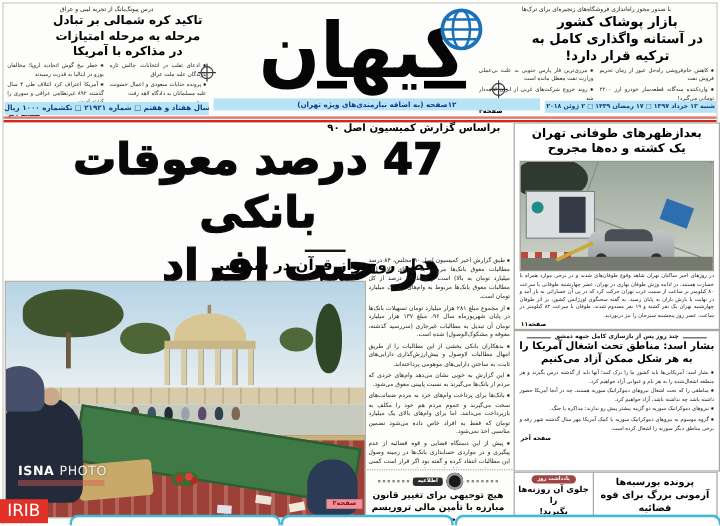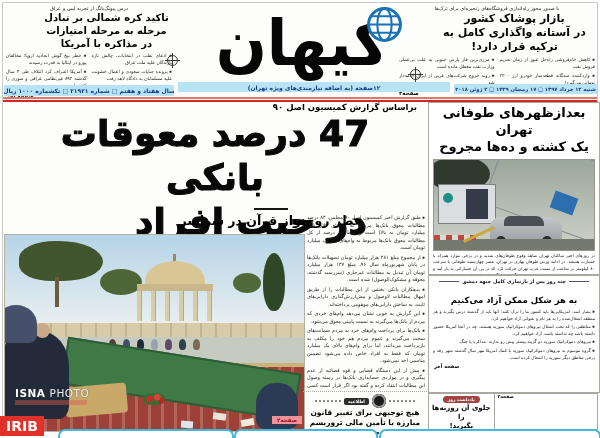--- a/index.html
+++ b/index.html
@@ -14,21 +14,21 @@
   .mh-kicker{font-size:5px;color:#222;text-align:center;}
   .mh-head{font-size:10px;font-weight:bold;line-height:1.28;text-align:center;color:#000;margin-top:1px;margin-left:35px;}
   .mh-head.big{font-size:11px;}
   .mh-bullets{display:flex;direction:rtl;gap:5px;margin-top:3px;font-size:4.6px;line-height:1.5;
               color:#222;text-align:justify;}
   .mh-bullets>div{flex:1;}
   .bul{margin-bottom:2px;}
   .bul::before{content:"✱ ";font-size:3.5px;color:#111;}
   .mh-pref{font-size:5.5px;font-weight:bold;text-align:left;margin-top:1px;color:#000;}
 
-  .logo{position:absolute;left:202px;top:2px;width:194px;height:76px;text-align:center;}
+  .logo{position:absolute;left:202px;top:2px;width:194px;height:76px;text-align:center;text-decoration:underline;}
   .logo-text{font-size:60px;font-weight:bold;color:#060606;line-height:76px;
              transform:scaleY(1.06);letter-spacing:0;}
   .globe{position:absolute;right:-4px;top:1px;width:37px;height:37px;}
 
   .crosshair{position:absolute;width:9px;height:9px;border:1px solid #3a3a3a;border-radius:50%;}
   .crosshair::before{content:"";position:absolute;left:-3px;right:-3px;top:4px;height:1px;background:#3a3a3a;}
   .crosshair::after{content:"";position:absolute;top:-3px;bottom:-3px;left:4px;width:1px;background:#3a3a3a;}
 
   .strip{position:absolute;background:#b7e4f4;color:#16398c;font-weight:bold;
          display:flex;align-items:center;justify-content:center;white-space:nowrap;overflow:hidden;}
@@ -67,21 +67,21 @@
   .ann{position:absolute;left:300px;top:388px;width:124px;height:40px;border-top:1px dotted #a9a9a2;}
   .ann-row{display:flex;align-items:center;justify-content:center;gap:3px;margin-top:2px;}
   .dotline{width:26px;border-top:2px dotted #8a8a84;}
   .ann-label{background:#2d2d2d;color:#fff;font-size:4.5px;font-weight:bold;padding:1px 4px;border-radius:2px;}
   .emblem{width:14px;height:14px;border-radius:50%;background:#191919;
           box-shadow:inset 0 0 0 2px #9a9a9a, inset 0 0 0 4px #191919;}
   .ann-h{font-size:7.5px;font-weight:bold;text-align:center;line-height:1.35;color:#000;direction:rtl;}
 
   
   .box{position:absolute;left:425px;width:170px;background:#fff;border:1px solid #a8a8a0;overflow:hidden;}
-  .storm-h{font-size:13px;font-weight:bold;text-align:center;line-height:1.3;color:#000;direction:rtl;}
+  .storm-h{font-size:10px;font-weight:bold;text-align:center;line-height:1.3;color:#000;direction:rtl;}
   .sphoto{position:relative;margin:3px auto 2px auto;width:160px;height:90px;overflow:hidden;
           border:1px solid #97978f;background:linear-gradient(#9aa79b,#cfd3c8);}
   .tinybody{direction:rtl;font-size:4.4px;line-height:1.5;color:#222;text-align:justify;padding:0 4px;}
   .boxpage{font-size:5px;font-weight:bold;text-align:left;padding-left:5px;color:#000;}
   .kick-row{display:flex;align-items:center;justify-content:center;gap:3px;margin-top:2px;}
   .kline{width:20px;border-top:1px solid #555;}
   .assad-kick{font-size:5px;font-weight:bold;color:#111;direction:rtl;}
   .assad-h{font-size:8.5px;font-weight:bold;text-align:center;line-height:1.35;color:#000;direction:rtl;}
 
   .bottomboxes{position:absolute;left:425px;top:390px;width:170px;height:37px;display:flex;direction:rtl;}
@@ -91,21 +91,21 @@
   .bourse-h{font-size:8px;font-weight:bold;text-align:center;line-height:1.4;direction:rtl;color:#000;margin-top:2px;}
   .badge{display:block;width:fit-content;margin:2px auto 1px auto;background:#a04444;color:#fff;
          font-size:4.3px;font-weight:bold;padding:1px 5px;border-radius:4px;direction:rtl;}
   .note-h{font-size:7px;font-weight:bold;text-align:center;line-height:1.3;direction:rtl;color:#000;}
   .bbpage{font-size:4.5px;font-weight:bold;text-align:left;padding-left:3px;color:#000;}
 
   
   .bstrip{position:absolute;top:426px;height:16px;background:#fff;border:2px solid #41b8dc;border-radius:7px;}
 
   
-  .irib{position:absolute;left:0;bottom:2px;display:flex;z-index:60;font-weight:bold;}
+  .irib{position:absolute;left:0;bottom:2px;display:flex;z-index:60;font-weight:normal;}
   .irib-red{background:#e23128;color:#fff;font-size:14px;padding:2px 6px;}
   .irib-news{background:rgba(255,255,255,.82);color:#2a2a2a;font-size:14px;padding:2px 4px;letter-spacing:1px;}
 </style>
 </head>
 <body>
 
 <div id="stage">
   <div class="paper">
 
     <div class="mh-story rtl" style="left:3px;width:166px;">
@@ -266,34 +266,38 @@
       <div class="boxpage">صفحه۱۱</div>
     </div>
 
     <div class="box" style="top:272px;height:116px;">
       <div class="kick-row">
         <span class="kline"></span>
         <span class="assad-kick">چند روز پس از بازسازی کامل جبهه دمشق</span>
         <span class="kline"></span>
       </div>
       <div class="assad-h">
-        <br>
+        <span>بشار اسد: مناطق تحت اشغال آمریکا را</span><br>
         <span>به هر شکل ممکن آزاد می‌کنیم</span>
       </div>
       <div class="tinybody" style="margin-top:2px;">
         <div class="bul">بشار اسد: آمریکایی‌ها باید کشور ما را ترک کنند؛ آنها باید از گذشته درس بگیرند و هر منطقه اشغال‌شده را به هر نام و عنوانی آزاد خواهیم کرد.</div>
         <div class="bul">مناطقی را که تحت اشغال نیروهای دموکراتیک سوریه هستند، چه در آنجا آمریکا حضور داشته باشد چه نداشته باشد، آزاد خواهیم کرد.</div>
         <div class="bul">نیروهای دموکراتیک سوریه دو گزینه بیشتر پیش رو ندارند: مذاکره یا جنگ.</div>
         <div class="bul">گروه موسوم به نیروهای دموکراتیک سوریه با کمک آمریکا مهر سال گذشته شهر رقه و برخی مناطق دیگر سوریه را اشغال کرده است.</div>
       </div>
       <div class="boxpage">صفحه آخر</div>
     </div>
 
     <div class="bottomboxes">
       <div class="bb bourse">
+        <div class="bourse-h">
+          <span>پرونده بورسیه‌ها</span><br>
+          <span>آزمونی بزرگ برای قوه قضائیه</span>
+        </div>
         <div class="bbpage">صفحه۳</div>
       </div>
       <div class="bb note">
         <span class="badge">یادداشت روز</span>
         <div class="note-h">
           <span>جلوی آن روزنه‌ها را</span><br>
           <span>بگیرید!</span>
         </div>
 
       </div>

